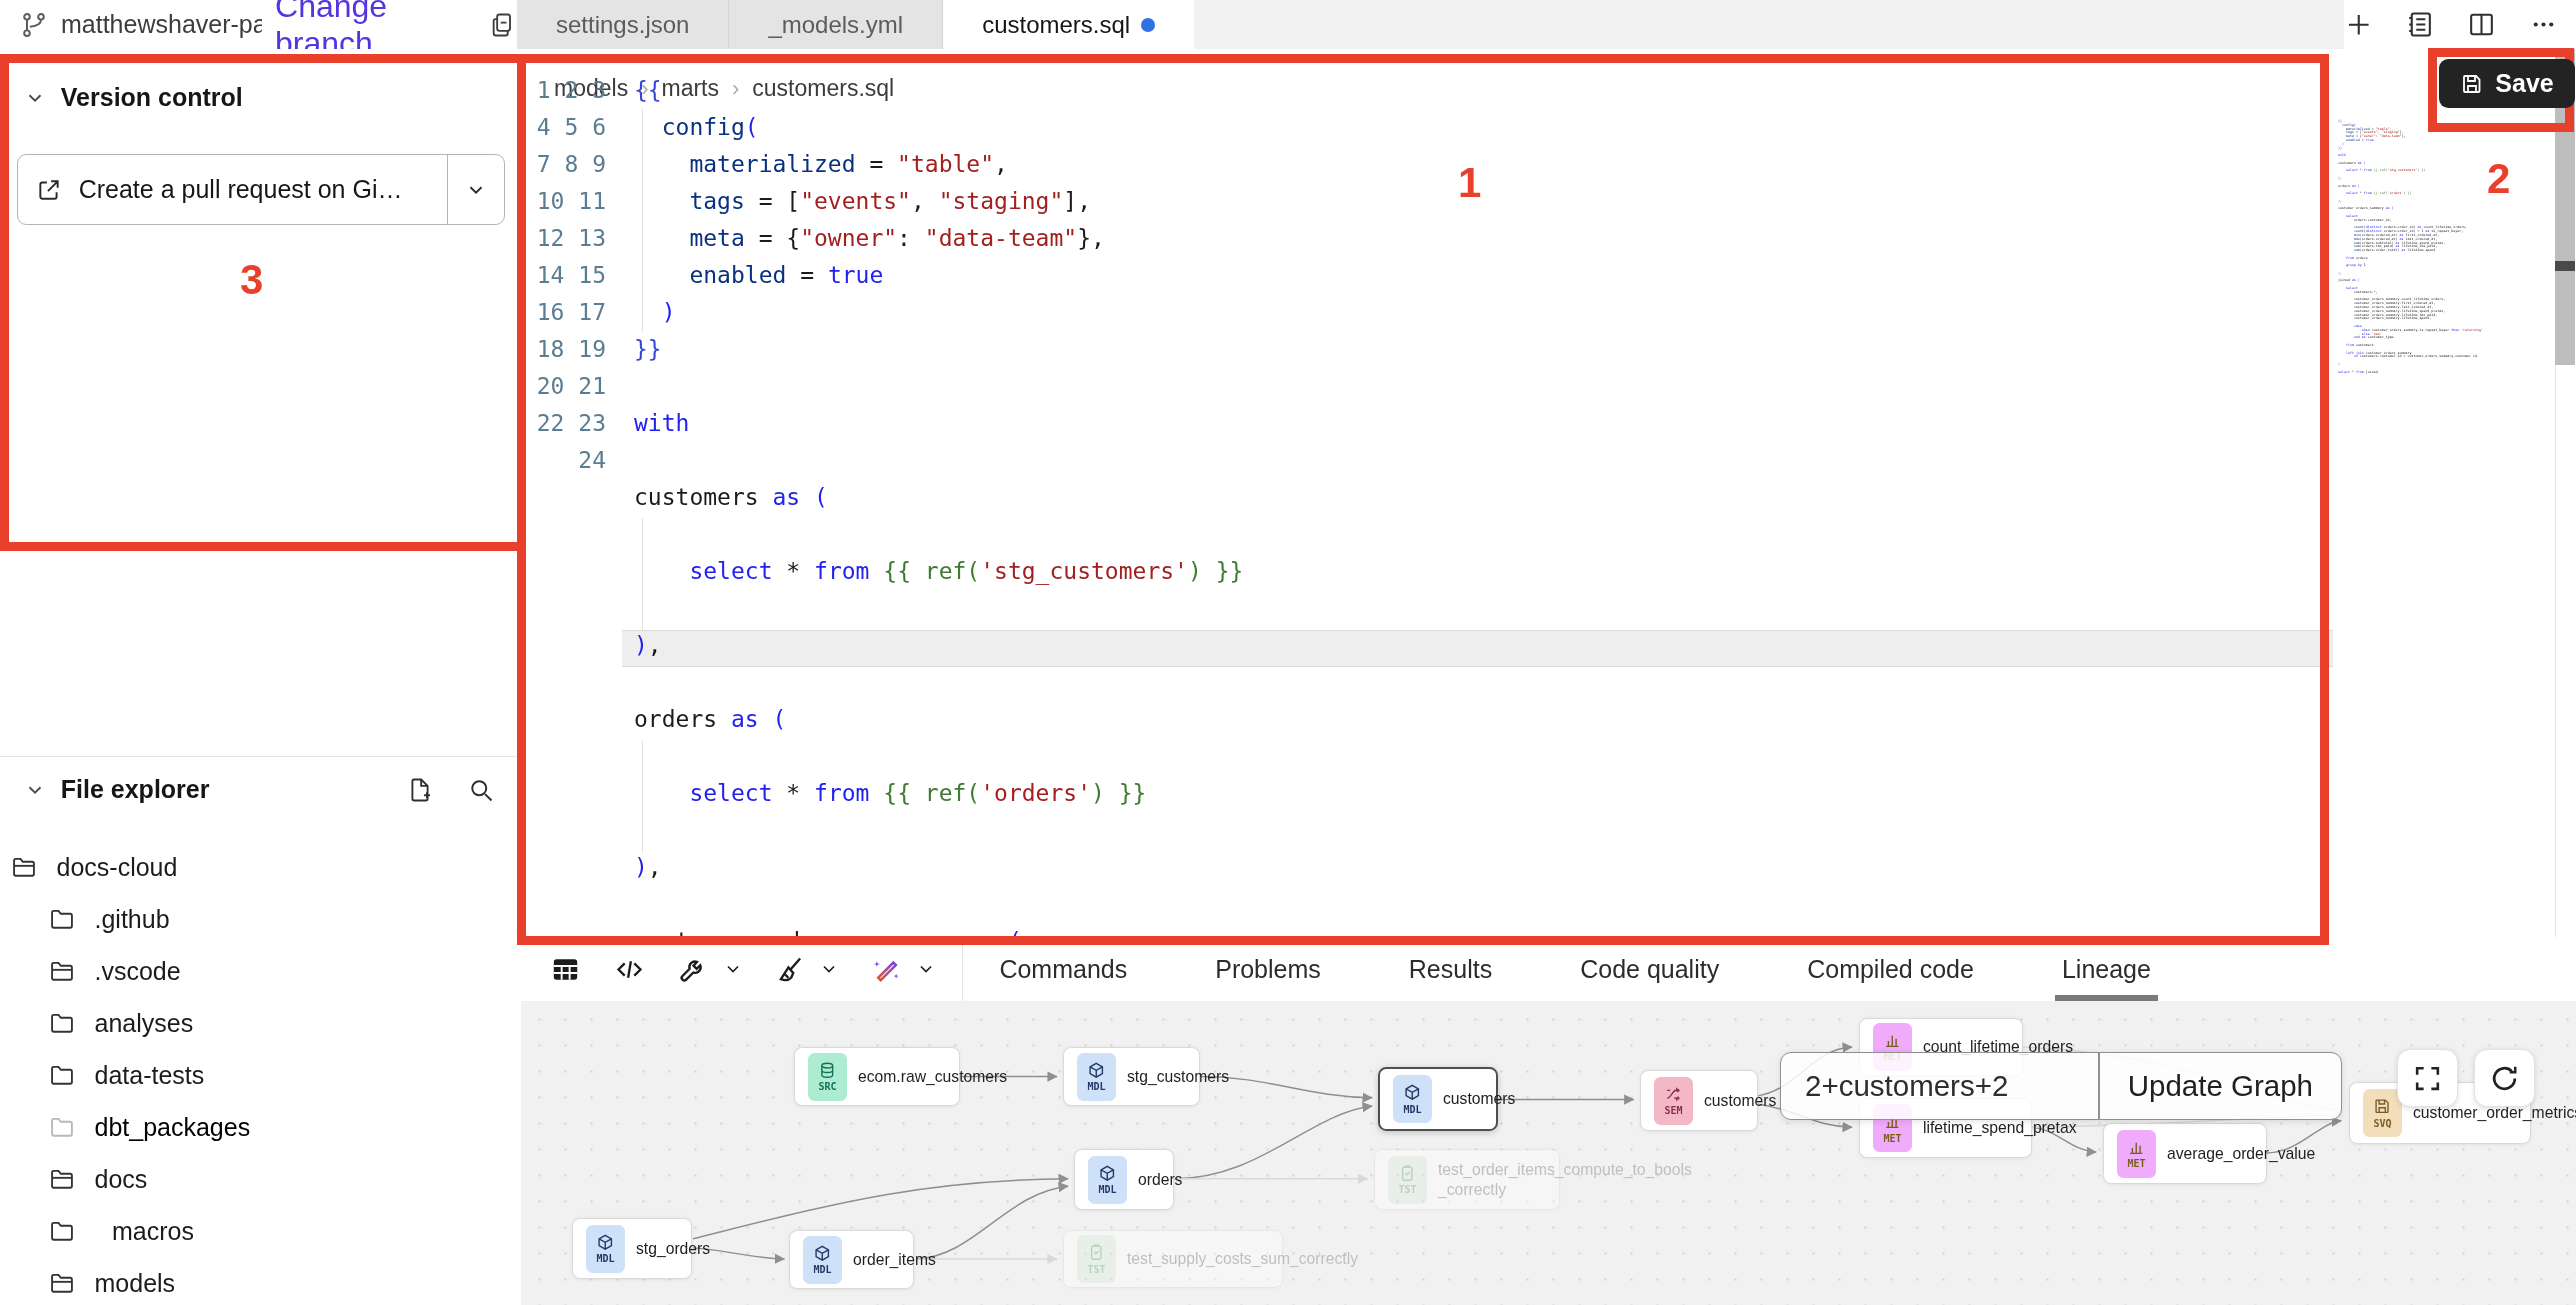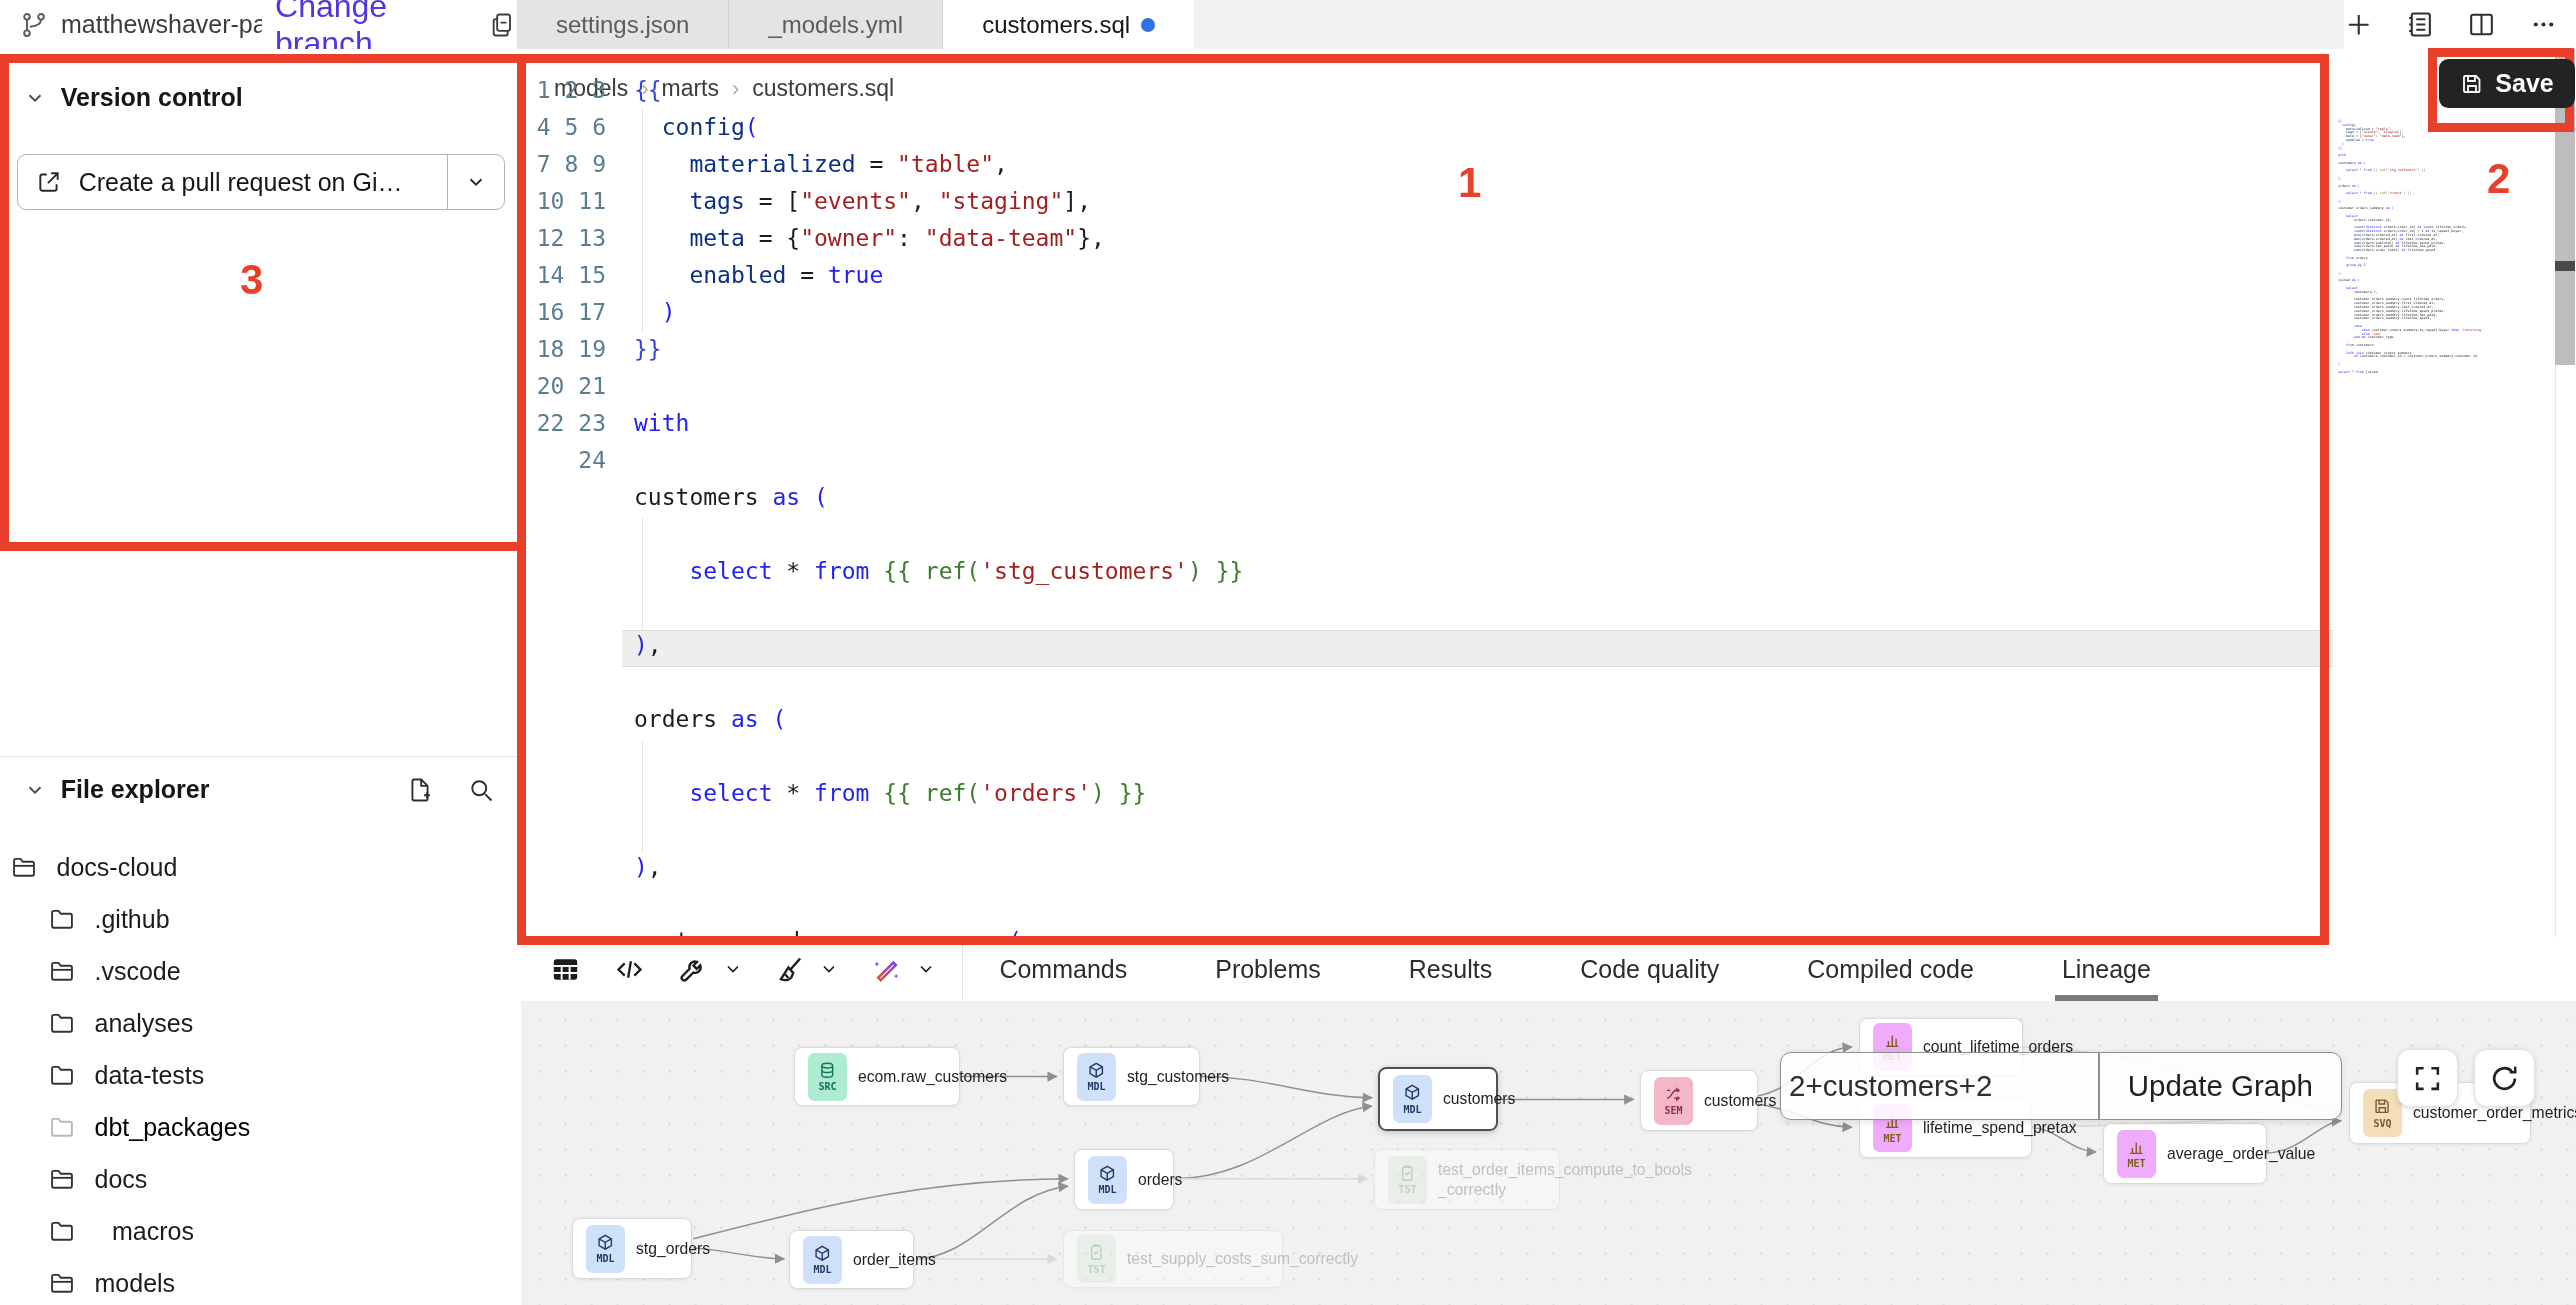--- a/index.html
+++ b/index.html
@@ -18,21 +18,21 @@
   .tab { height:49px; display:flex; align-items:center; gap:11px; padding:0 39px; font-size:24px; color:#5c5c5c; background:#e4e4e4; border-right:0.9px solid #d4d4d4; cursor:pointer; }
   .tab.active { background:#fff; color:#161616; border-right:none; }
   .dot { width:14px; height:14px; border-radius:50%; background:#3072e4; }
   #top-icons { right:16.6px; top:0; height:49px; display:flex; align-items:center; gap:31px; }
   #top-icons svg { display:block; }
 
   
   #sidebar { left:0; top:49px; width:521px; height:1257px; background:#fff; }
   .section-header { display:flex; align-items:center; gap:14.8px; padding-left:24px; font-size:25px; font-weight:700; color:#161616; }
   #vc-header { position:absolute; left:0; top:30px; width:100%; height:37px; }
-  #pr-button { position:absolute; left:16.6px; top:105px; width:488px; height:56px; border:1.4px solid #b4b4b4; border-radius:9.2px; background:#fff; display:flex; align-items:center; cursor:pointer; }
+  #pr-button { position:absolute; left:16.6px; top:105px; width:488px; height:71px; border:1.4px solid #b4b4b4; border-radius:9.2px; background:#fff; display:flex; align-items:center; cursor:pointer; }
   #pr-main { flex:1; display:flex; align-items:center; gap:16.6px; padding:0 18.5px; overflow:hidden; }
   #pr-label { font-size:25px; color:#161616; white-space:nowrap; overflow:hidden; text-overflow:ellipsis; }
   #pr-caret { width:57px; height:100%; border-left:1.4px solid #b4b4b4; display:flex; align-items:center; justify-content:center; cursor:pointer; }
   #panel-divider { position:absolute; left:0; top:707px; width:521px; height:0.9px; background:#e4e4e4; }
   #fe-header { position:absolute; left:0; top:722px; width:100%; height:37px; }
   #fe-actions { position:absolute; right:26px; top:722px; height:37px; display:flex; gap:33px; align-items:center; }
   #filetree { position:absolute; left:0; top:792px; width:100%; }
   .tree-row { height:52px; display:flex; align-items:center; gap:18.5px; font-size:25px; color:#1c1c1c; cursor:pointer; }
   .tree-row.muted { color:#000000; }
   .tree-row svg { flex:0 0 auto; }
@@ -77,21 +77,21 @@
   .badge { width:39px; height:48px; border-radius:6.5px; display:flex; flex-direction:column; align-items:center; justify-content:center; gap:1.8px; flex:0 0 auto; }
   .badge .blabel { font-size:10px; font-weight:700; font-family:"DejaVu Sans Mono",monospace; }
   .badge.SRC { background:#aeecd2; color:#11725a; }
   .badge.MDL { background:#cfe0f9; color:#203a66; }
   .badge.SEM { background:#f3b7c5; color:#8c2f4e; }
   .badge.MET { background:#f0abfc; color:#7a5d1d; }
   .badge.TST { background:#d9eeda; color:#5f9c68; }
   .badge.SVQ { background:#f3debb; color:#7a5a2a; }
 
   #filter-box { position:absolute; left:1259px; top:51px; width:562px; height:68px; background:rgba(255,255,255,0.84); border:1.8px solid #8f8f8f; border-radius:11px; display:flex; align-items:stretch; box-shadow:0 1.8px 7.4px rgba(0,0,0,0.10); }
-  #filter-value { flex:1; display:flex; align-items:center; padding-left:8px; font-size:29.5px; color:#2e2e2e; }
+  #filter-value { flex:1; display:flex; align-items:center; padding-left:24px; font-size:29.5px; color:#2e2e2e; }
   #filter-sep { width:1.8px; background:#8f8f8f; }
   #update-graph { display:flex; align-items:center; justify-content:center; padding:0 28px; font-size:29.5px; font-weight:500; color:#1f1f1f; cursor:pointer; }
   .float-btn { position:absolute; width:61px; height:58px; background:#fff; border:0.9px solid #e3e3e3; border-radius:13px; box-shadow:0 1.8px 5.5px rgba(0,0,0,0.13); display:flex; align-items:center; justify-content:center; cursor:pointer; }
   #fullscreen-btn { left:1876px; top:48px; }
   #refresh-btn { left:1953px; top:48px; }
 
   
   #save-btn { left:2439px; top:59px; width:136px; height:49px; background:#232323; border-radius:9.2px; color:#fff; display:flex; align-items:center; justify-content:center; gap:11px; font-size:25px; font-weight:600; cursor:pointer; z-index:60; }
 
   

